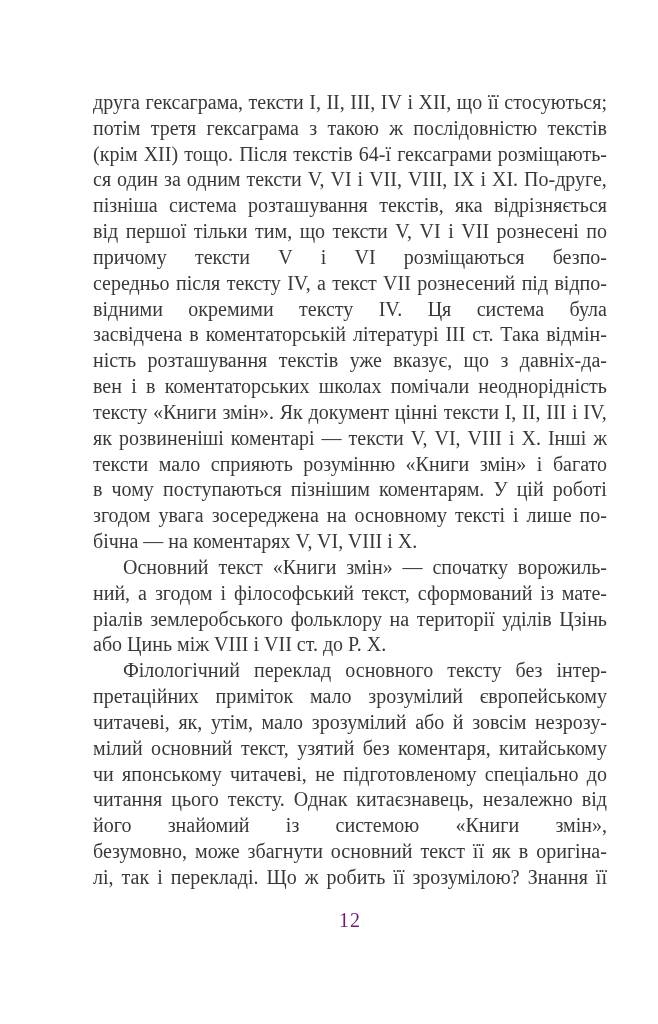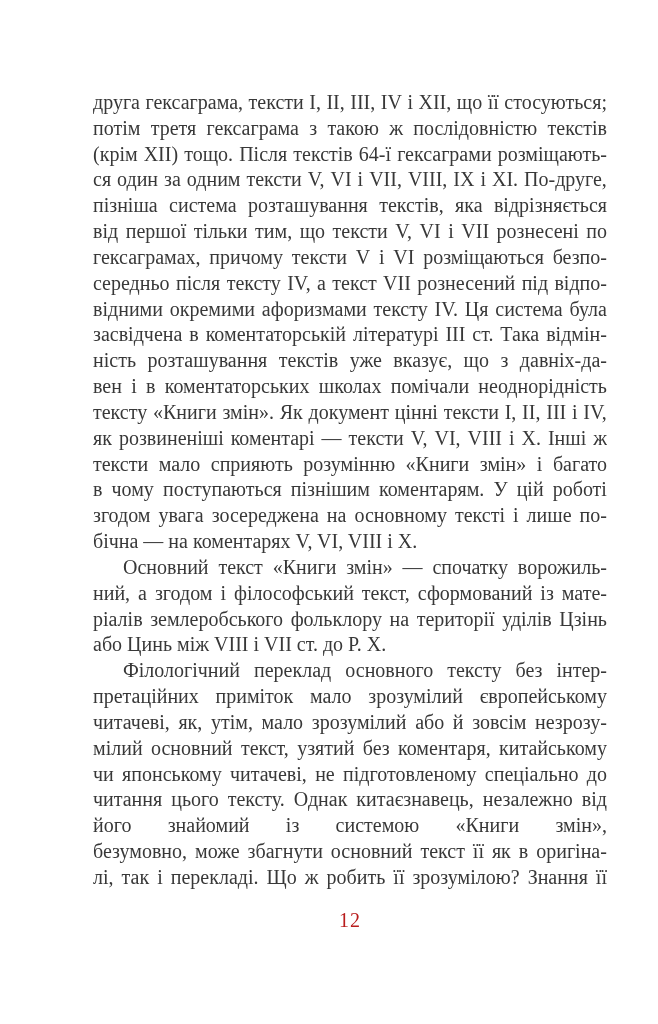--- a/index.html
+++ b/index.html
@@ -39,21 +39,21 @@
   }
   .line.indent { padding-left: 30px; }
   .folio {
     position: absolute;
     left: 93px;
     top: 907px;
     width: 514px;
     text-align: center;
     font-size: 20px;
     line-height: 26px;
-    color: #b91c1c;
+    color: #701a75;
     letter-spacing: 1px;
   }
 </style>
 </head>
 <body>
 
 <div class="page">
   <div class="text-block" id="text-block">
       <div class="line">
         <span>друга</span>
@@ -121,21 +121,20 @@
         <span>що</span>
         <span>тексти</span>
         <span>V,</span>
         <span>VI</span>
         <span>і</span>
         <span>VII</span>
         <span>рознесені</span>
         <span>по</span>
       </div>
       <div class="line">
-        <span>гексаграмах,</span>
         <span>причому</span>
         <span>тексти</span>
         <span>V</span>
         <span>і</span>
         <span>VI</span>
         <span>розміщаються</span>
         <span>безпо-</span>
       </div>
       <div class="line">
         <span>середньо</span>
@@ -145,21 +144,20 @@
         <span>а</span>
         <span>текст</span>
         <span>VII</span>
         <span>рознесений</span>
         <span>під</span>
         <span>відпо-</span>
       </div>
       <div class="line">
         <span>відними</span>
         <span>окремими</span>
-        <span>афоризмами</span>
         <span>тексту</span>
         <span>IV.</span>
         <span>Ця</span>
         <span>система</span>
         <span>була</span>
       </div>
       <div class="line">
         <span>засвідчена</span>
         <span>в</span>
         <span>коментаторській</span>

